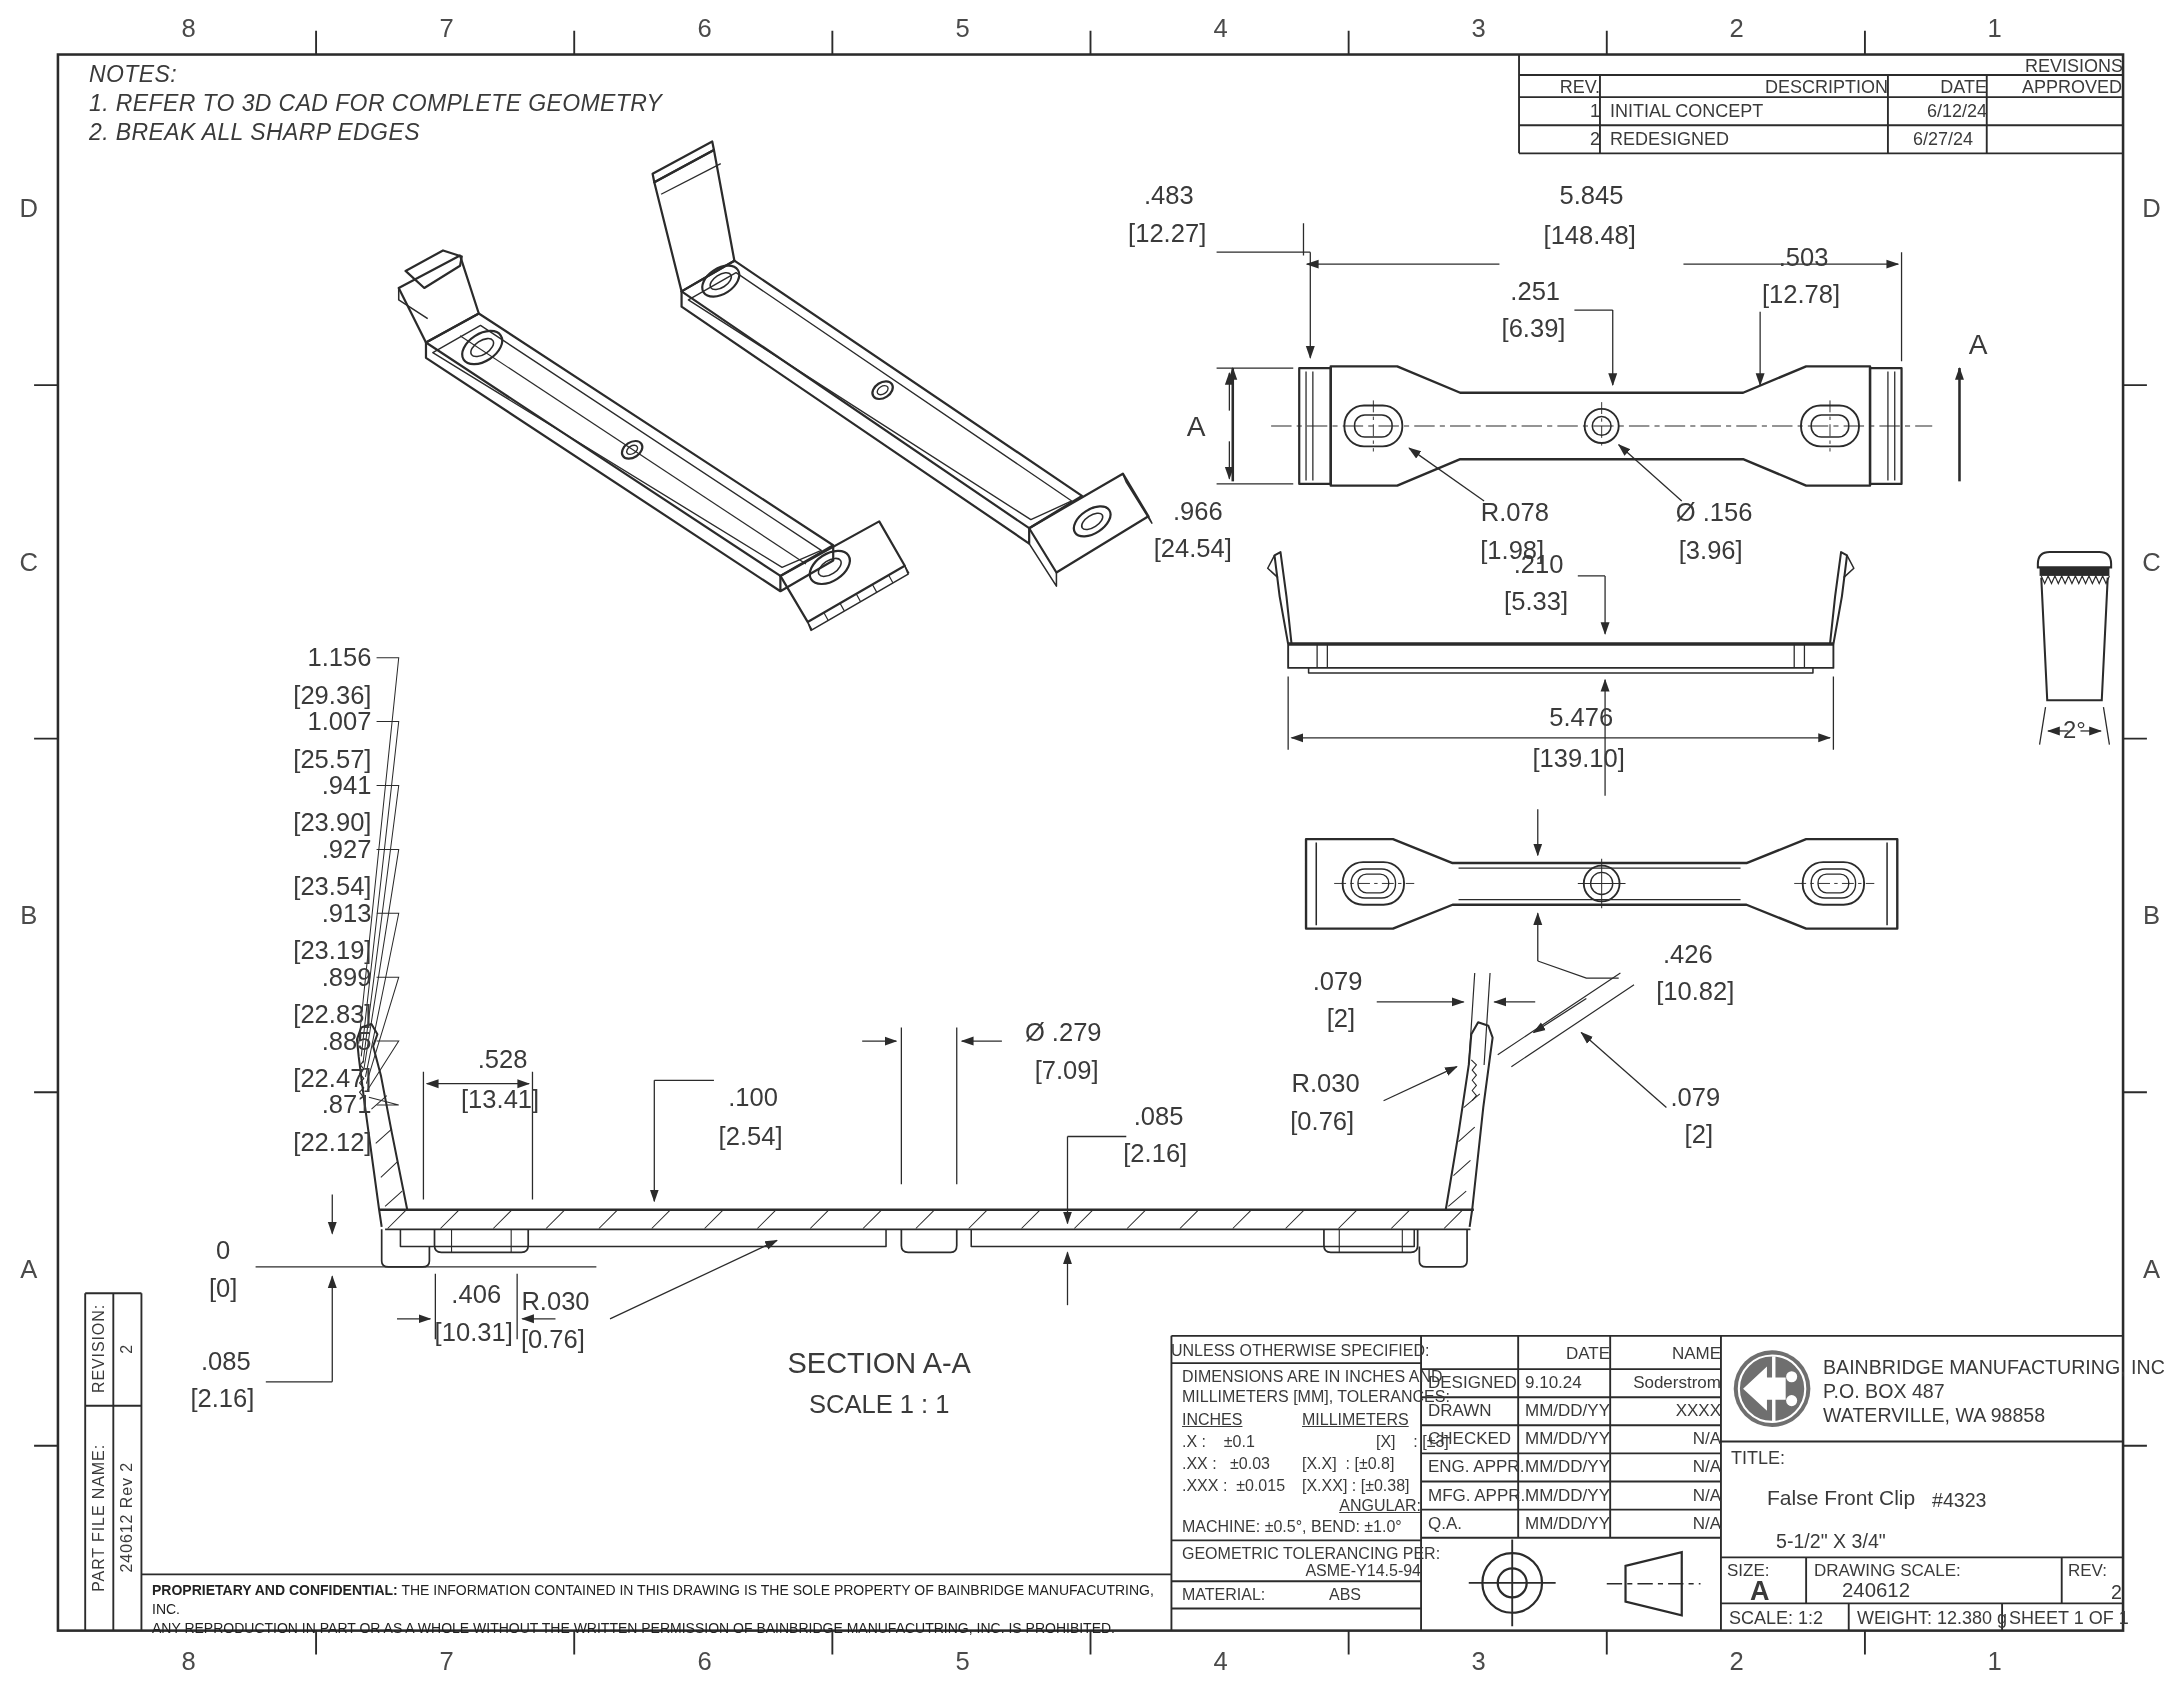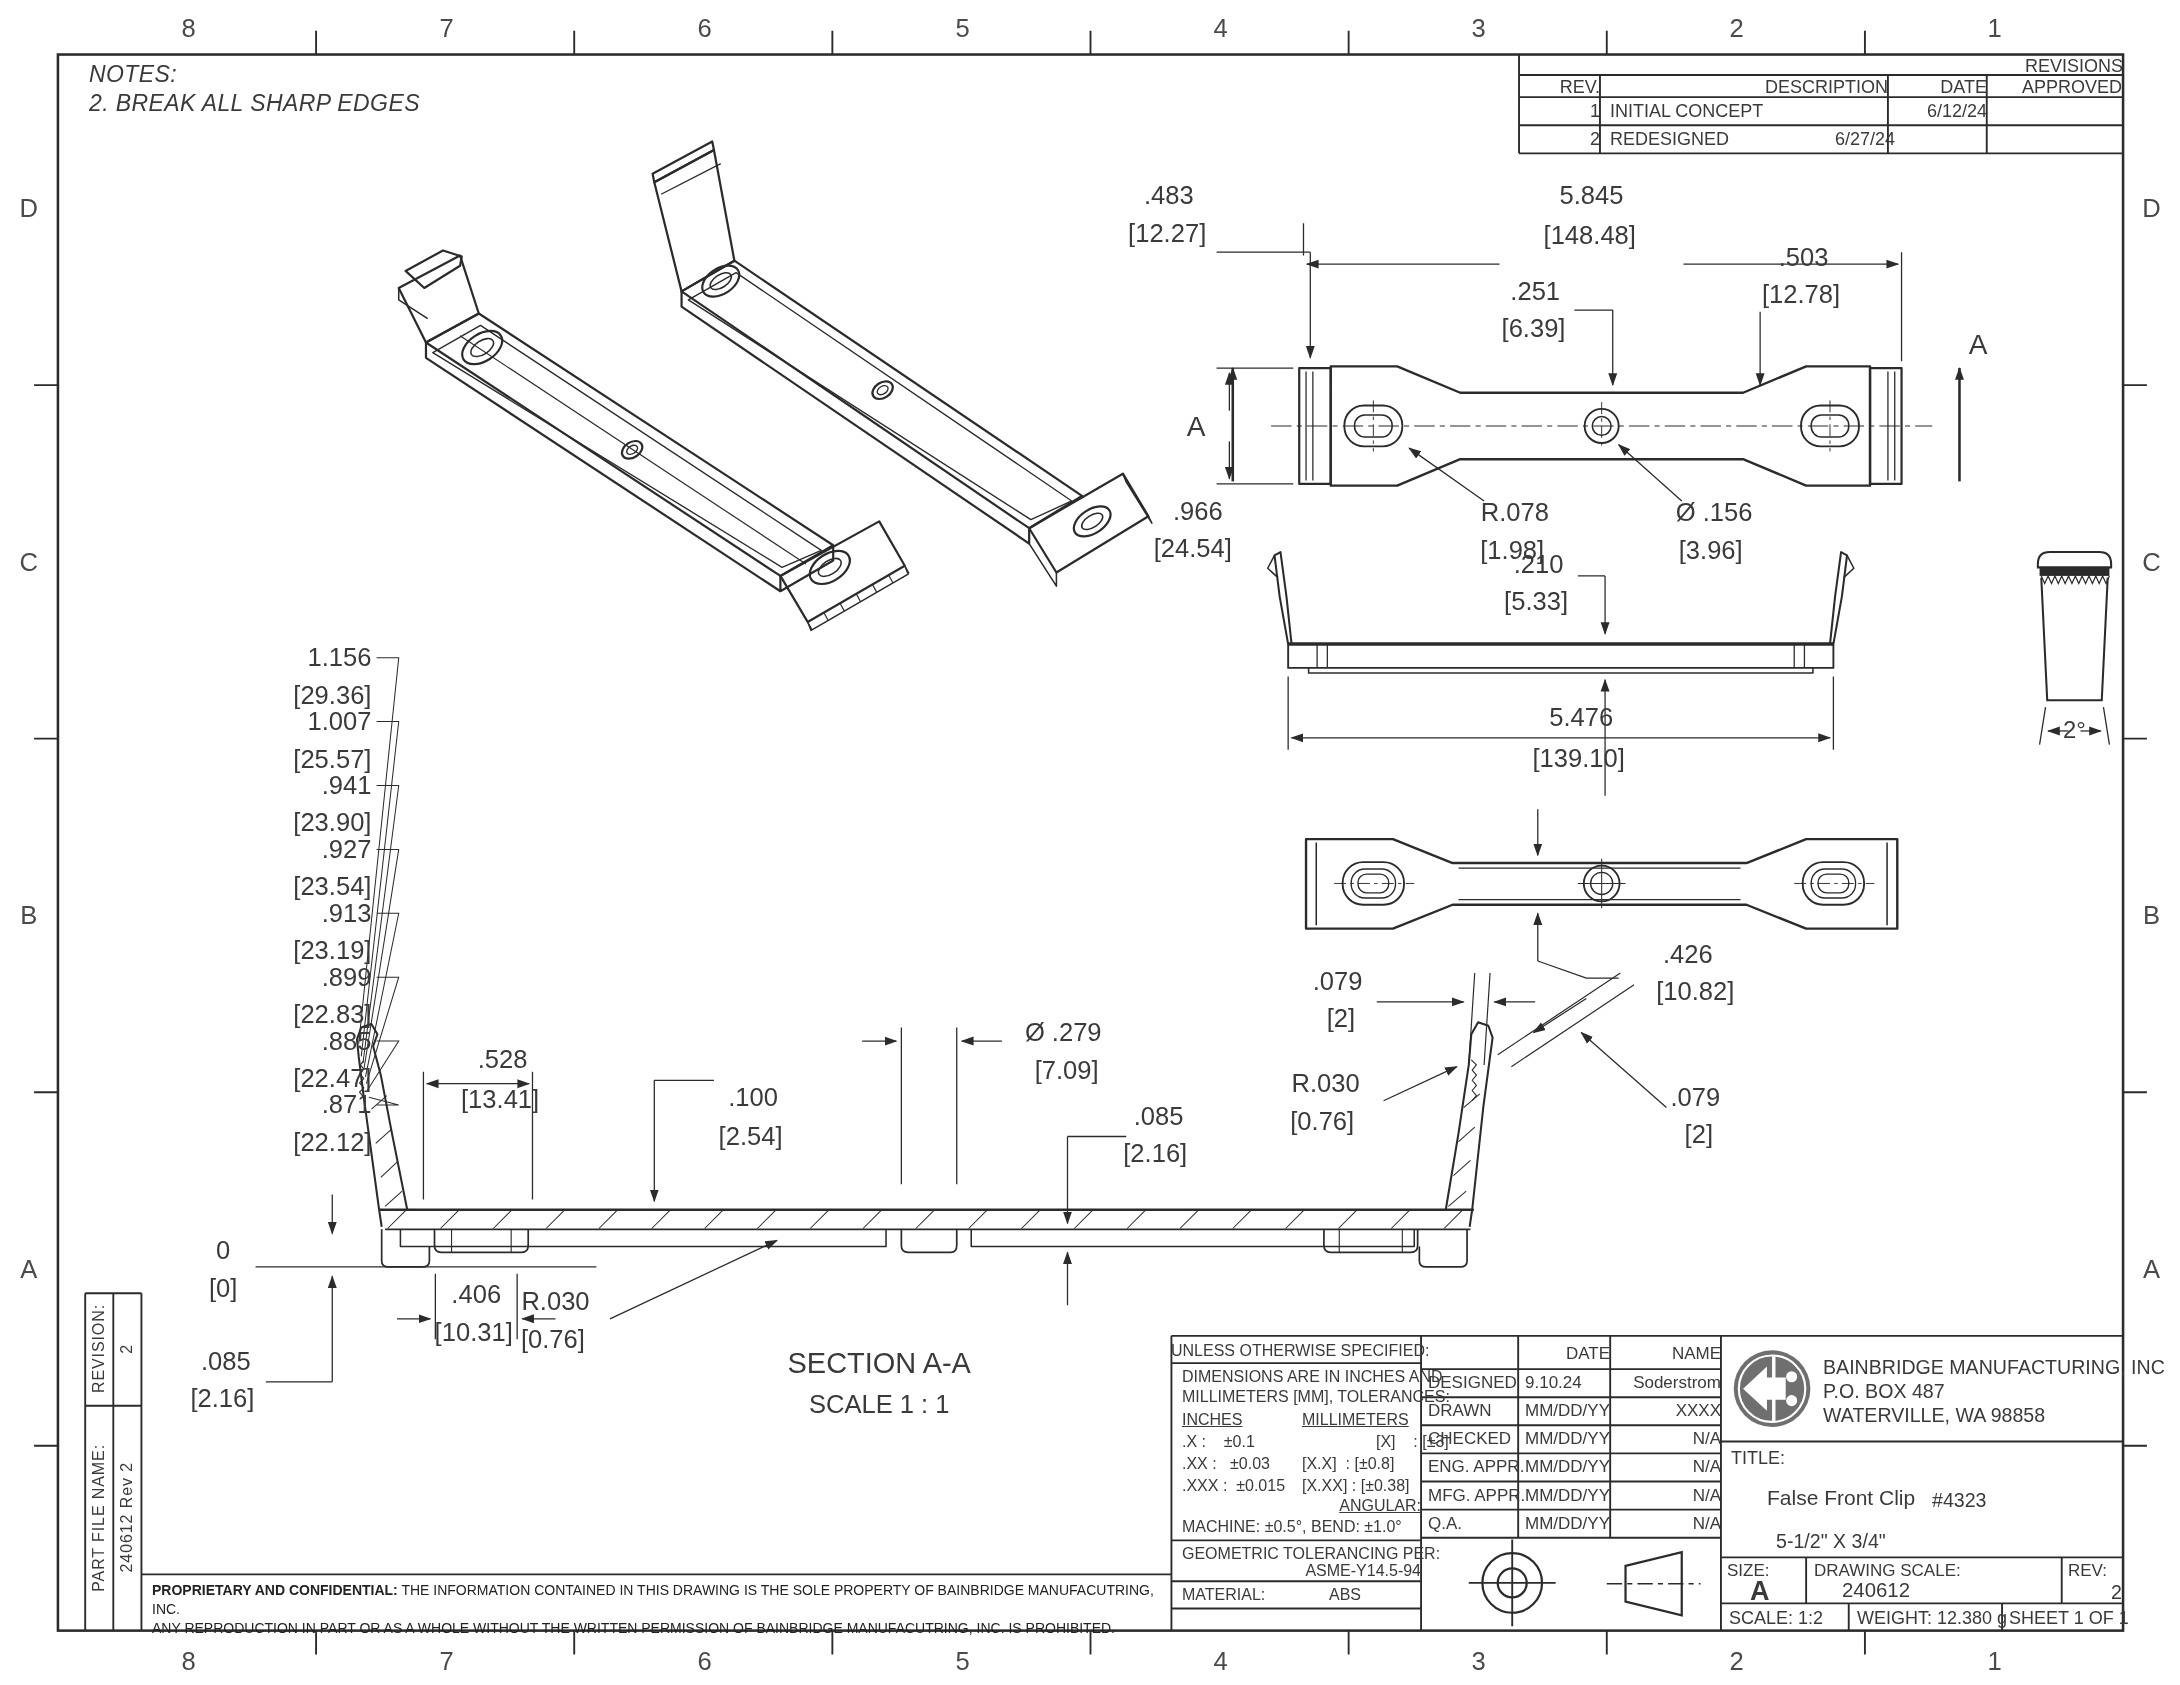--- a/index.html
+++ b/index.html
@@ -364,34 +364,35 @@
 <span class="zone" style="left:10.2px;top:548px">C</span>
 <span class="zone" style="left:10.2px;top:901px">B</span>
 <span class="zone" style="left:10.2px;top:1255px">A</span>
 <span class="zone" style="left:2133px;top:194px">D</span>
 <span class="zone" style="left:2133px;top:548px">C</span>
 <span class="zone" style="left:2133px;top:901px">B</span>
 <span class="zone" style="left:2133px;top:1255px">A</span>
 
 <div class="notes">
   <div>NOTES:</div>
+  <div>1.  REFER TO 3D CAD FOR COMPLETE GEOMETRY</div>
   <div>2.  BREAK ALL SHARP EDGES</div>
 </div>
 
 <div class="txt rtxt ctr" style="left:1519px;top:56px;width:604px">REVISIONS</div>
 <div class="txt rtxt ctr" style="left:1519px;top:77px;width:81px">REV.</div>
 <div class="txt rtxt ctr" style="left:1600px;top:77px;width:288px">DESCRIPTION</div>
 <div class="txt rtxt ctr" style="left:1888px;top:77px;width:99px">DATE</div>
 <div class="txt rtxt ctr" style="left:1986px;top:77px;width:136px">APPROVED</div>
 <div class="txt rtxt ctr" style="left:1519px;top:101px;width:81px">1</div>
 <div class="txt rtxt" style="left:1610px;top:101px">INITIAL CONCEPT</div>
 <div class="txt rtxt ctr" style="left:1888px;top:101px;width:99px">6/12/24</div>
 <div class="txt rtxt ctr" style="left:1519px;top:129px;width:81px">2</div>
 <div class="txt rtxt" style="left:1610px;top:129px">REDESIGNED</div>
-<div class="txt rtxt ctr" style="left:1810px;top:129px;width:85px">6/27/24</div>
+<div class="txt rtxt ctr" style="left:1888px;top:129px;width:85px">6/27/24</div>
 
 <div class="vwrap" style="left:85px;top:1293px;width:28px;height:112px">
       <span class="vtext">REVISION:</span>
     </div>
 <div class="vwrap" style="left:113px;top:1293px;width:28px;height:112px">
       <span class="vtext">2</span>
     </div>
 <div class="vwrap" style="left:85px;top:1405px;width:28px;height:225px">
       <span class="vtext">PART FILE NAME:</span>
     </div>

